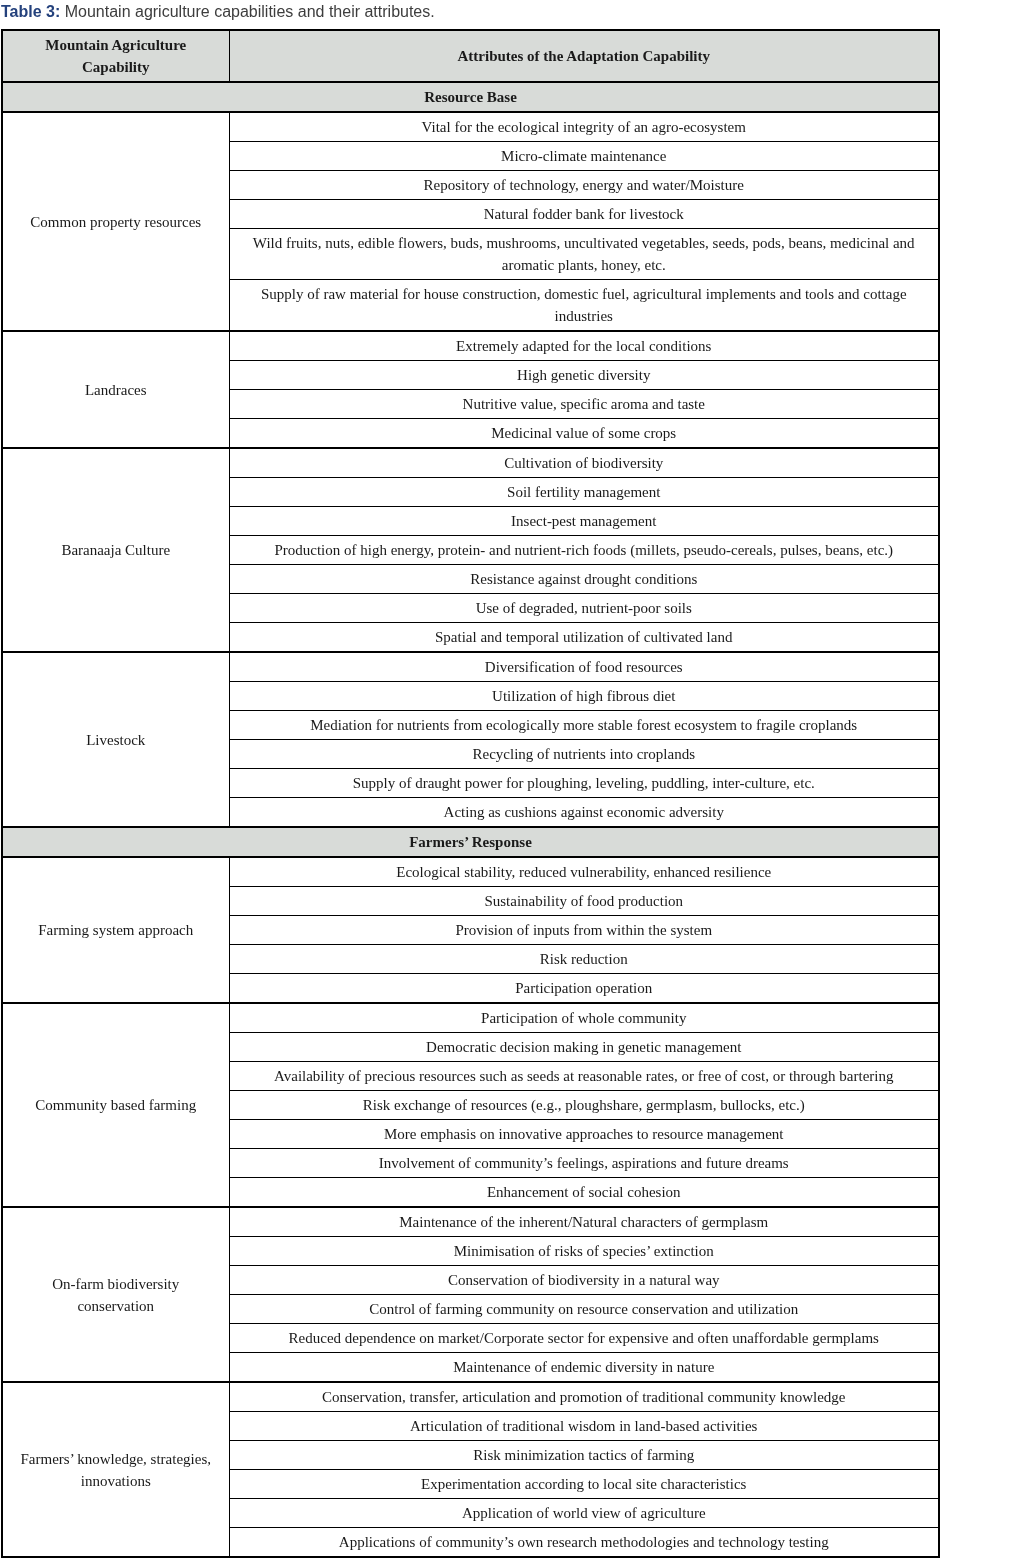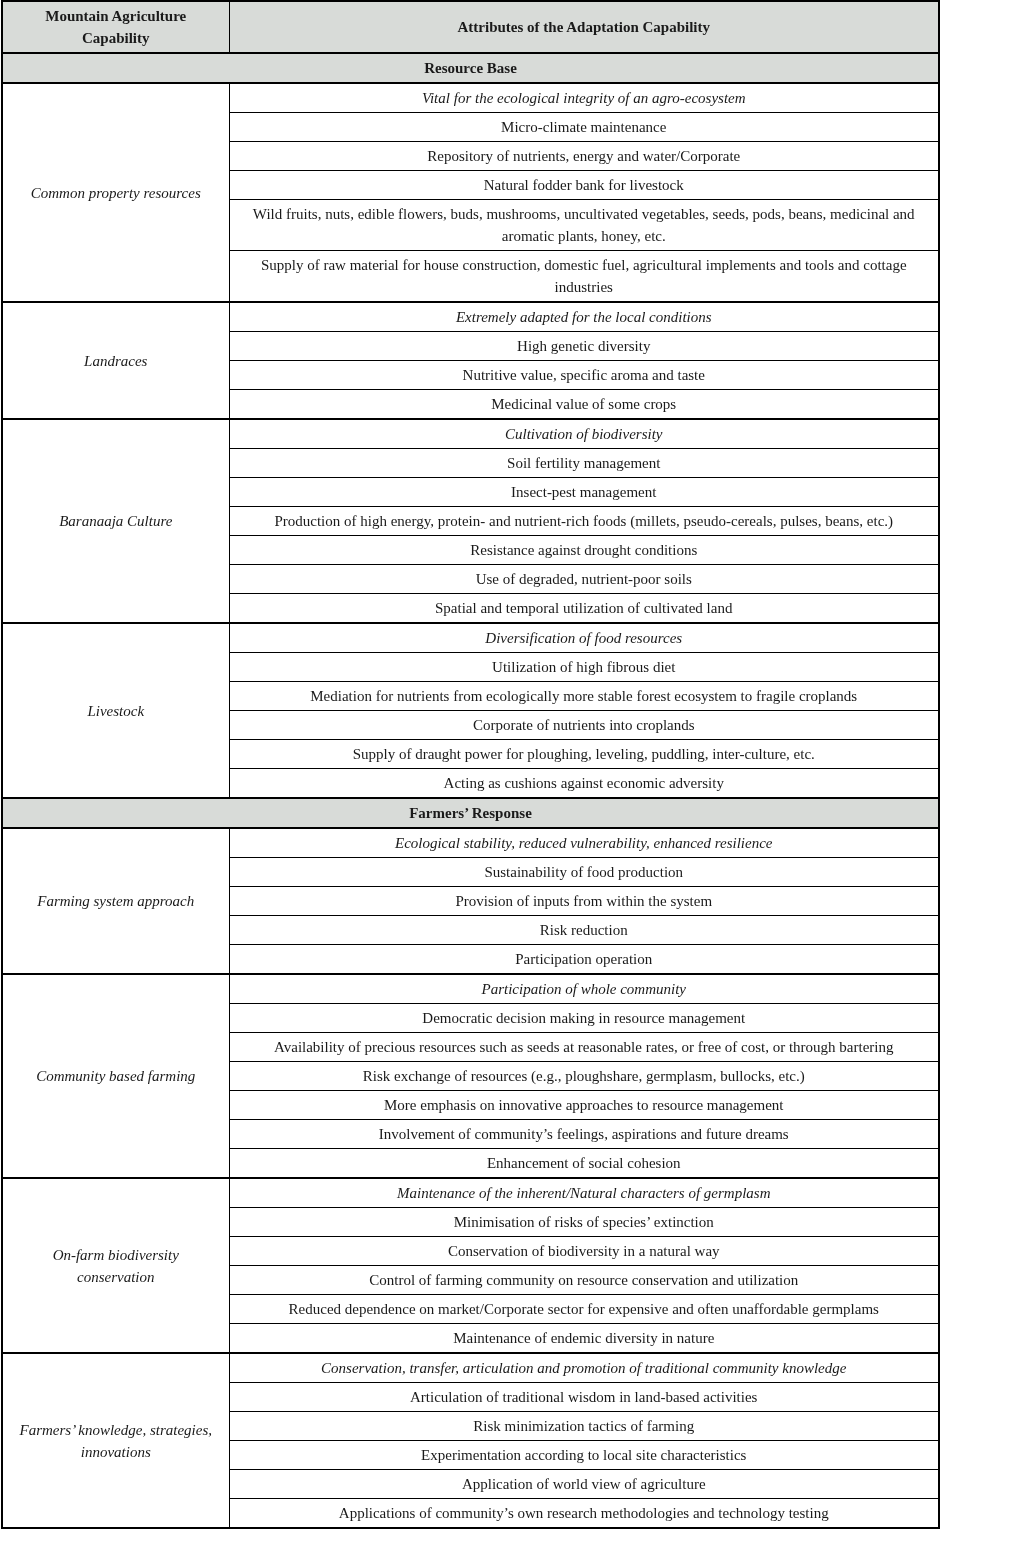--- a/index.html
+++ b/index.html
@@ -55,28 +55,29 @@
     background: var(--header-bg);
     font-weight: bold;
   }
   .attr-table tr.header-row th { border-bottom: 2px solid var(--border-color); }
   .attr-table tr.section-row td {
     background: var(--header-bg);
     font-weight: bold;
     border-top: 2px solid var(--border-color);
     border-bottom: 2px solid var(--border-color);
   }
-  .attr-table tr.group-start td { border-top: 2px solid var(--border-color); font-style: italic; }
+  .attr-table tr.group-start td { border-top: 2px solid var(--border-color); }
   .capability-cell { }
   .attribute-cell { }
 </style>
 </head>
 <body>
 
 <div class="page">
+  <p class="caption"><span class="cap-label">Table 3:</span><span> Mountain agriculture capabilities and their attributes.</span></p>
 
   <table class="attr-table">
     <colgroup>
       <col style="width:227px">
       <col>
     </colgroup>
     <tbody>
       <tr class="header-row">
         <th>Mountain Agriculture Capability</th>
         <th>Attributes of the Adaptation Capability</th>
@@ -85,21 +86,21 @@
           <td colspan="2">Resource Base</td>
         </tr>
         <tr class="group-start">
           <td rowspan="6" class="capability-cell">Common property resources</td>
           <td class="attribute-cell">Vital for the ecological integrity of an agro-ecosystem</td>
         </tr>
         <tr>
           <td class="attribute-cell">Micro-climate maintenance</td>
         </tr>
         <tr>
-          <td class="attribute-cell">Repository of nutrients, energy and water/Corporate</td>
+          <td class="attribute-cell">Repository of technology, energy and water/Moisture</td>
         </tr>
         <tr>
           <td class="attribute-cell">Natural fodder bank for livestock</td>
         </tr>
         <tr>
           <td class="attribute-cell">Wild fruits, nuts, edible flowers, buds, mushrooms, uncultivated vegetables, seeds, pods, beans, medicinal and aromatic plants, honey, etc.</td>
         </tr>
         <tr>
           <td class="attribute-cell">Supply of raw material for house construction, domestic fuel, agricultural implements and tools and cottage industries</td>
         </tr>
@@ -142,21 +143,21 @@
           <td rowspan="6" class="capability-cell">Livestock</td>
           <td class="attribute-cell">Diversification of food resources</td>
         </tr>
         <tr>
           <td class="attribute-cell">Utilization of high fibrous diet</td>
         </tr>
         <tr>
           <td class="attribute-cell">Mediation for nutrients from ecologically more stable forest ecosystem to fragile croplands</td>
         </tr>
         <tr>
-          <td class="attribute-cell">Corporate of nutrients into croplands</td>
+          <td class="attribute-cell">Recycling of nutrients into croplands</td>
         </tr>
         <tr>
           <td class="attribute-cell">Supply of draught power for ploughing, leveling, puddling, inter-culture, etc.</td>
         </tr>
         <tr>
           <td class="attribute-cell">Acting as cushions against economic adversity</td>
         </tr>
         <tr class="section-row">
           <td colspan="2">Farmers’ Response</td>
         </tr>
@@ -174,21 +175,21 @@
           <td class="attribute-cell">Risk reduction</td>
         </tr>
         <tr>
           <td class="attribute-cell">Participation operation</td>
         </tr>
         <tr class="group-start">
           <td rowspan="7" class="capability-cell">Community based farming</td>
           <td class="attribute-cell">Participation of whole community</td>
         </tr>
         <tr>
-          <td class="attribute-cell">Democratic decision making in resource management</td>
+          <td class="attribute-cell">Democratic decision making in genetic management</td>
         </tr>
         <tr>
           <td class="attribute-cell">Availability of precious resources such as seeds at reasonable rates, or free of cost, or through bartering</td>
         </tr>
         <tr>
           <td class="attribute-cell">Risk exchange of resources (e.g., ploughshare, germplasm, bullocks, etc.)</td>
         </tr>
         <tr>
           <td class="attribute-cell">More emphasis on innovative approaches to resource management</td>
         </tr>

